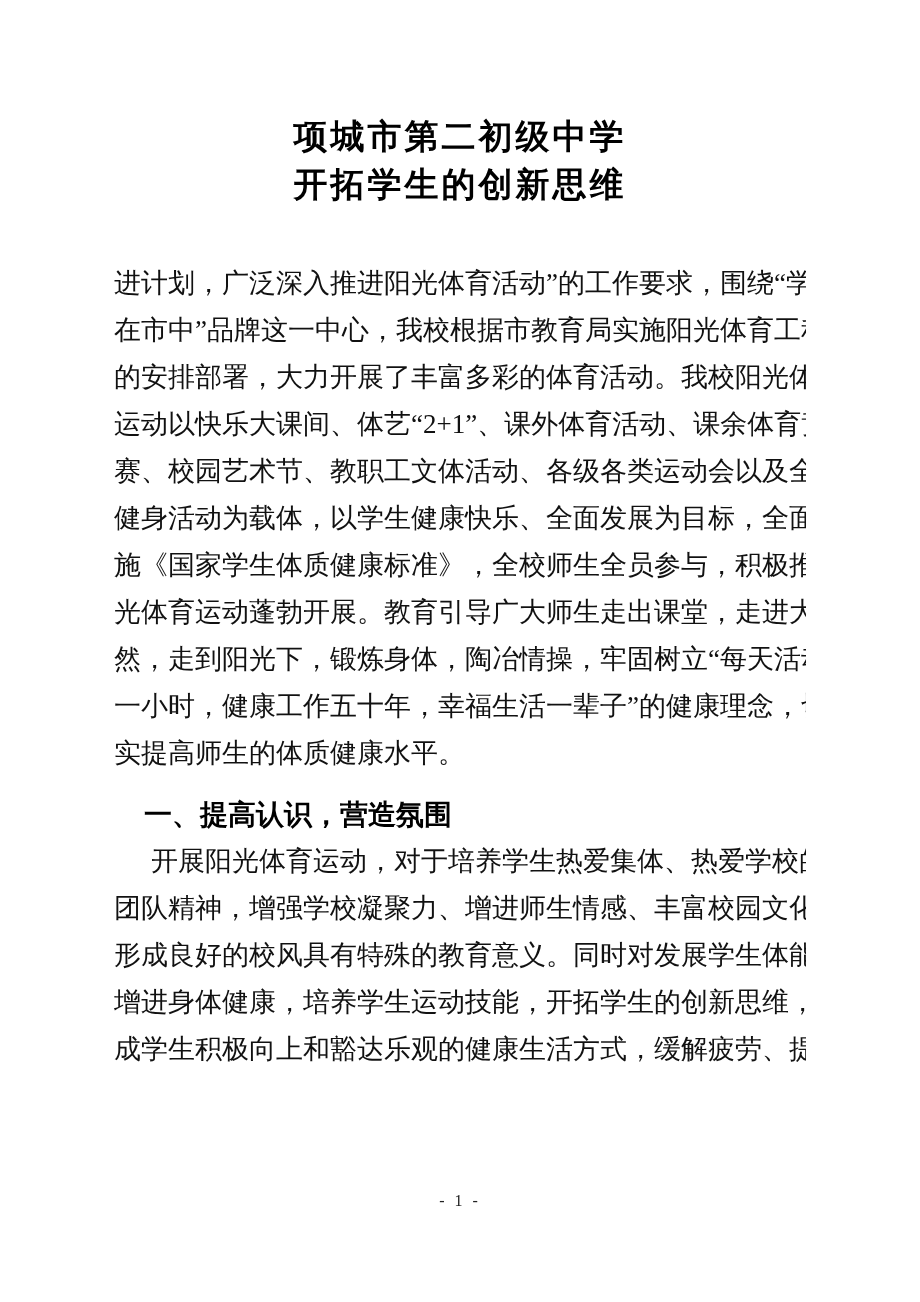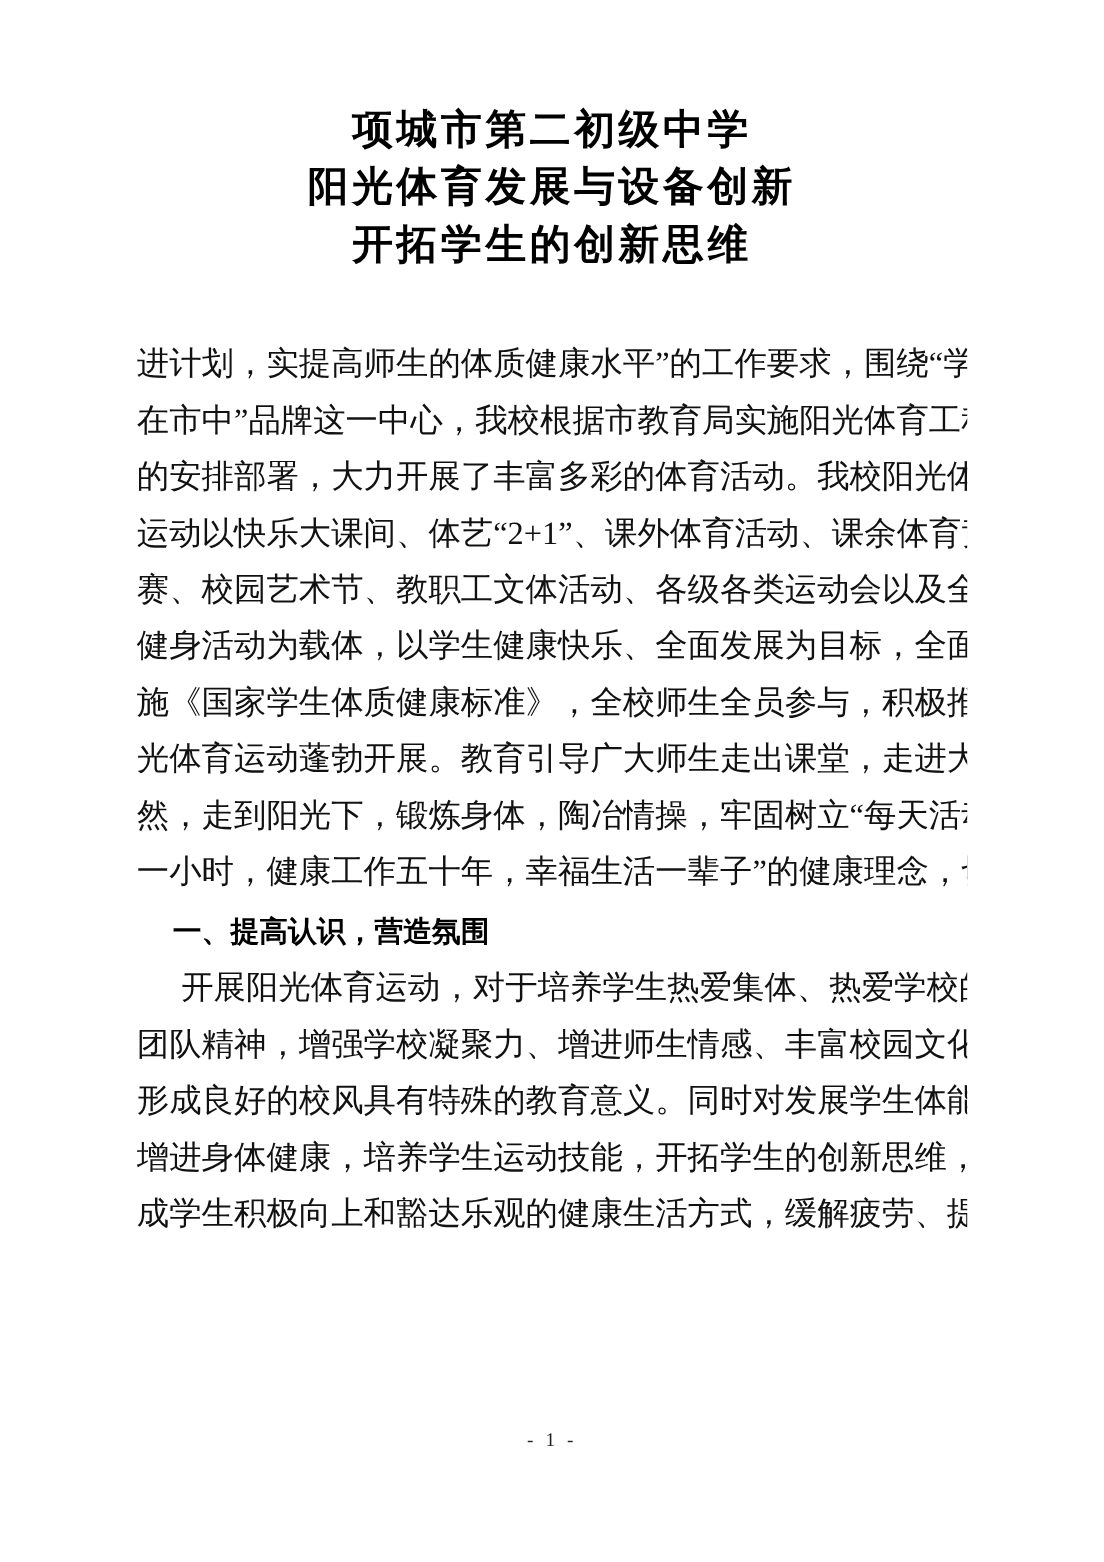--- a/index.html
+++ b/index.html
@@ -8,21 +8,21 @@
     background: #ffffff;
   }
   .page {
     position: relative;
     width: 920px;
     height: 1302px;
     background: #ffffff;
     color: #000000;
     overflow: hidden;
     box-sizing: border-box;
-    padding-top: 84px;
+    padding-top: 112px;
     border-radius: 32px;
   }
   .doc-title {
     width: 700px;
     margin: 0 auto;
     text-align: center;
     font-family: "Liberation Sans", "DejaVu Sans", sans-serif;
     font-weight: 700;
     font-size: 34px;
     line-height: 48px;
@@ -45,26 +45,26 @@
     overflow: hidden;
     white-space: nowrap;
   }
   .body-line.first-line {
     text-indent: 37px;
   }
   .body-line.short-line {
     text-align-last: left;
   }
   .section-heading {
-    margin-top: 3px;
+    margin-top: 14px;
     height: 47px;
     line-height: 47px;
     font-family: "Liberation Sans", "DejaVu Sans", sans-serif;
     font-weight: 700;
-    font-size: 24px;
+    font-size: 28px;
     text-indent: 30px;
     color: #000000;
     white-space: nowrap;
   }
   .page-footer {
     position: absolute;
     left: 0;
     top: 1192px;
     width: 100%;
     text-align: center;
@@ -74,37 +74,37 @@
     color: #222222;
   }
 </style>
 </head>
 <body>
 
 <div class="page">
 
   <div class="doc-title">
     <div>项城市第二初级中学</div>
-    <div>阳光体育发展与设备创新</div>
     <div>开拓学生的创新思维</div>
   </div>
 
   <div class="doc-body">
 
     <div>
-      <div class="body-line">进计划，实提高师生的体质健康水平”的工作要求，围绕“学</div>
+      <div class="body-line">进计划，广泛深入推进阳光体育活动”的工作要求，围绕“学</div>
       <div class="body-line">在市中”品牌这一中心，我校根据市教育局实施阳光体育工程</div>
       <div class="body-line">的安排部署，大力开展了丰富多彩的体育活动。我校阳光体育</div>
       <div class="body-line">运动以快乐大课间、体艺“2+1”、课外体育活动、课余体育竞</div>
       <div class="body-line">赛、校园艺术节、教职工文体活动、各级各类运动会以及全民</div>
       <div class="body-line">健身活动为载体，以学生健康快乐、全面发展为目标，全面实</div>
       <div class="body-line">施《国家学生体质健康标准》，全校师生全员参与，积极推动阳</div>
       <div class="body-line">光体育运动蓬勃开展。教育引导广大师生走出课堂，走进大自</div>
       <div class="body-line">然，走到阳光下，锻炼身体，陶冶情操，牢固树立“每天活动</div>
       <div class="body-line">一小时，健康工作五十年，幸福生活一辈子”的健康理念，切</div>
+      <div class="body-line short-line">实提高师生的体质健康水平。</div>
     </div>
 
     <div class="section-heading">一、提高认识，营造氛围</div>
 
     <div>
       <div class="body-line first-line">开展阳光体育运动，对于培养学生热爱集体、热爱学校的</div>
       <div class="body-line">团队精神，增强学校凝聚力、增进师生情感、丰富校园文化、</div>
       <div class="body-line">形成良好的校风具有特殊的教育意义。同时对发展学生体能，</div>
       <div class="body-line">增进身体健康，培养学生运动技能，开拓学生的创新思维，养</div>
       <div class="body-line">成学生积极向上和豁达乐观的健康生活方式，缓解疲劳、提高</div>

